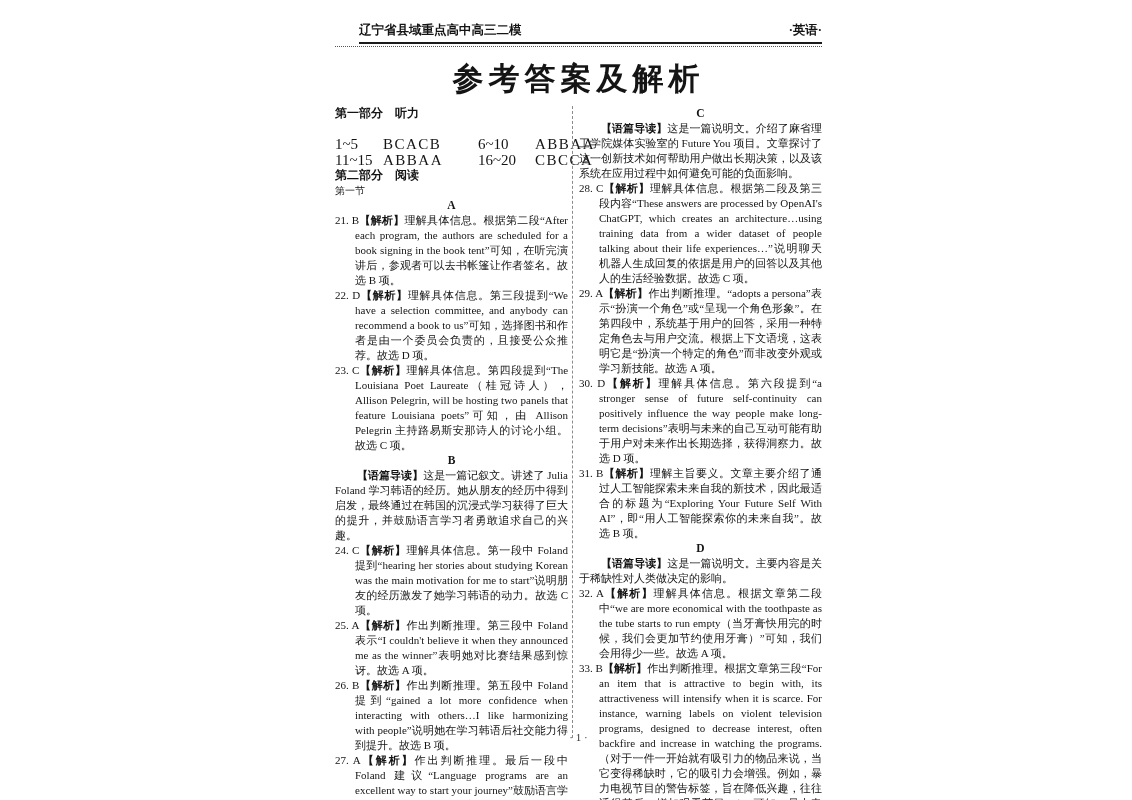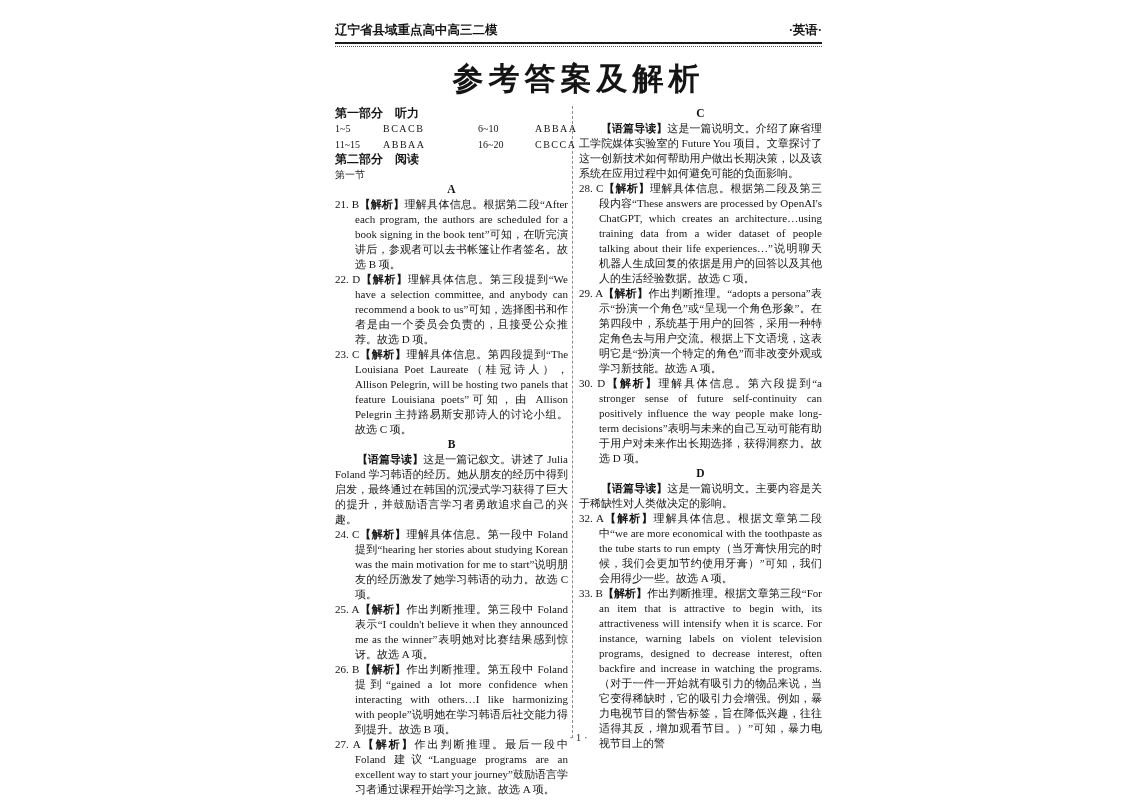--- a/index.html
+++ b/index.html
@@ -1,33 +1,33 @@
 <!DOCTYPE html>
 <html><head>
 <meta charset="utf-8">
 <style>
   html,body{margin:0;padding:0;background:#ffffff;}
   .page{position:relative;width:1132px;height:800px;background:#ffffff;overflow:hidden;
         font-family:"Liberation Serif","DejaVu Serif",serif;color:#141414;}
   .content{position:absolute;left:335px;top:22px;width:487px;}
   .header{display:flex;justify-content:space-between;align-items:flex-end;
-          font-weight:bold;font-size:12.5px;padding-bottom:3px;border-bottom:2px solid #1b1b1b;}
+          font-weight:bold;font-size:12.5px;padding-bottom:3px;border-bottom:2px solid #1b1b1b;margin-left:24px;}
   .dotted-rule{border-top:1px dotted #555;margin-top:2px;height:0;}
   .title{text-align:center;font-family:"DejaVu Sans","Liberation Sans",sans-serif;
          font-weight:900;font-size:31px;letter-spacing:5px;margin:11px 0 8px 0;line-height:40px;}
   .columns{position:relative;display:flex;margin-top:4px;}
   .col{font-size:11px;line-height:15px;text-align:justify;}
   .col-left{width:233px;}
   .col-right{width:243px;margin-left:11px;}
   .divider{position:absolute;left:237px;top:0;height:632px;border-left:1px dashed #8a8a8a;}
   p{margin:0;}
   b{font-weight:bold;}
   .bold-head{font-weight:bold;font-size:12px;}
   .plain-head{font-size:10px;}
-  .ans-grid{display:grid;grid-template-columns:48px 95px 57px auto;font-size:10px;line-height:15.5px;}
+  .ans-grid{display:grid;grid-template-columns:48px 95px 57px auto;font-size:15px;line-height:15.5px;margin-top:16px;}
   .ans-letters{letter-spacing:1.5px;}
   .letter{text-align:center;font-weight:bold;font-size:11.5px;}
   .intro{text-indent:22px;}
   .item{padding-left:20px;text-indent:-20px;}
   .item-num{}
   .footer{position:absolute;left:335px;top:731px;width:487px;text-align:center;font-size:11px;color:#333;}
 </style>
 </head>
 <body>
 
@@ -73,20 +73,21 @@
       </div>
 
       <div class="divider"></div>
 
       <div class="col col-right">
         <p class="letter">C</p>
         <p class="intro"><b>【语篇导读】</b><span>这是一篇说明文。介绍了麻省理工学院媒体实验室的 Future You 项目。文章探讨了这一创新技术如何帮助用户做出长期决策，以及该系统在应用过程中如何避免可能的负面影响。</span></p>
         <p class="item"><span class="item-num">28. C</span><b>【解析】</b><span>理解具体信息。根据第二段及第三段内容“These answers are processed by OpenAI's ChatGPT, which creates an architecture…using training data from a wider dataset of people talking about their life experiences…”说明聊天机器人生成回复的依据是用户的回答以及其他人的生活经验数据。故选 C 项。</span></p>
         <p class="item"><span class="item-num">29. A</span><b>【解析】</b><span>作出判断推理。“adopts a persona”表示“扮演一个角色”或“呈现一个角色形象”。在第四段中，系统基于用户的回答，采用一种特定角色去与用户交流。根据上下文语境，这表明它是“扮演一个特定的角色”而非改变外观或学习新技能。故选 A 项。</span></p>
         <p class="item"><span class="item-num">30. D</span><b>【解析】</b><span>理解具体信息。第六段提到“a stronger sense of future self-continuity can positively influence the way people make long-term decisions”表明与未来的自己互动可能有助于用户对未来作出长期选择，获得洞察力。故选 D 项。</span></p>
+        <p class="item"><span class="item-num">31. B</span><b>【解析】</b><span>理解主旨要义。文章主要介绍了通过人工智能探索未来自我的新技术，因此最适合的标题为“Exploring Your Future Self With AI”，即“用人工智能探索你的未来自我”。故选 B 项。</span></p>
 
         <p class="letter">D</p>
         <p class="intro"><b>【语篇导读】</b><span>这是一篇说明文。主要内容是关于稀缺性对人类做决定的影响。</span></p>
         <p class="item"><span class="item-num">32. A</span><b>【解析】</b><span>理解具体信息。根据文章第二段中“we are more economical with the toothpaste as the tube starts to run empty（当牙膏快用完的时候，我们会更加节约使用牙膏）”可知，我们会用得少一些。故选 A 项。</span></p>
         <p class="item"><span class="item-num">33. B</span><b>【解析】</b><span>作出判断推理。根据文章第三段“For an item that is attractive to begin with, its attractiveness will intensify when it is scarce. For instance, warning labels on violent television programs, designed to decrease interest, often backfire and increase in watching the programs.（对于一件一开始就有吸引力的物品来说，当它变得稀缺时，它的吸引力会增强。例如，暴力电视节目的警告标签，旨在降低兴趣，往往适得其反，增加观看节目。）”可知，暴力电视节目上的警</span></p>
       </div>
     </div>
   </div>
 
   <div class="footer">

